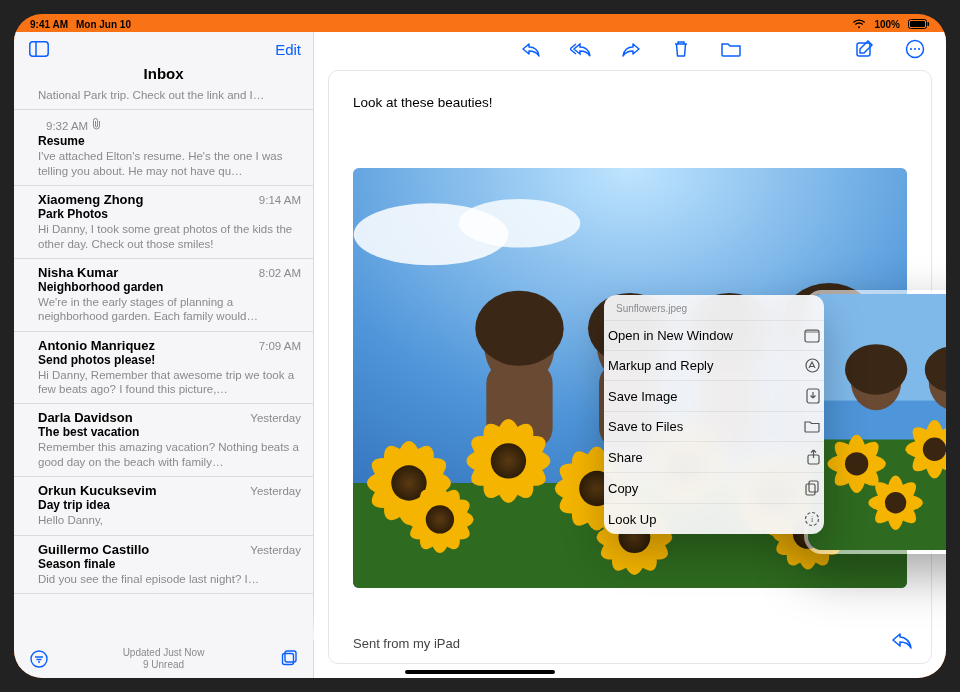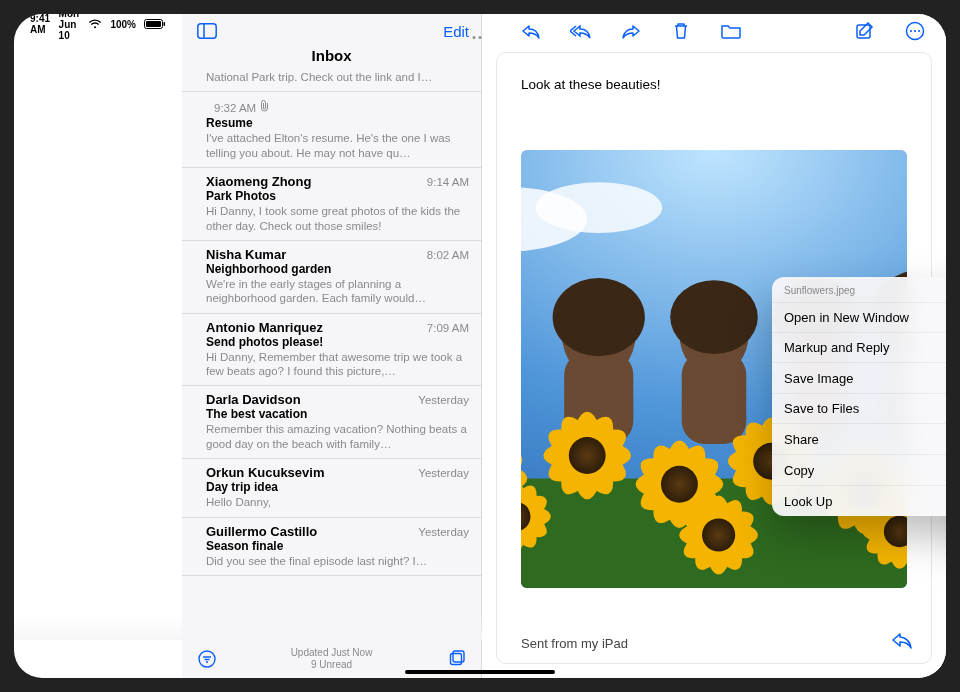--- a/index.html
+++ b/index.html
@@ -6,25 +6,26 @@
   html, body { width: 960px; height: 692px; font-family: -apple-system, "Helvetica Neue", Arial, sans-serif; }
   body {
     background: #222;
     border-radius: 42px;
     padding: 14px;
     position: relative;
   }
   .screen {
     width: 100%;
     height: 100%;
-    background: #ffffff;
+    background: #f97316;
     border-radius: 28px;
     overflow: hidden;
     position: relative;
     display: flex;
+    flex-direction: column;
   }
   
   .status-bar {
     height: 18px;
     display: flex;
     align-items: center;
     justify-content: space-between;
     padding: 2px 16px 0 16px;
     font-size: 10px;
     font-weight: 600;
@@ -161,21 +162,21 @@
     z-index: 50;
   }
   .context-menu .hdr {
     font-size: 10px;
     color: #8a8a8e;
     padding: 8px 12px 6px 12px;
   }
   .menu-item {
     display: flex;
     align-items: center;
-    padding: 7px 12px;
+    padding: 7px 4px;
     font-size: 13px;
     color: #000;
     border-top: 0.5px solid rgba(0,0,0,0.06);
   }
   .menu-item .lbl { flex: 1; }
   .menu-item .ic { color: #555; display: inline-flex; }
   .preview-pop {
     position: absolute;
     left: 490px;
     top: 258px;

